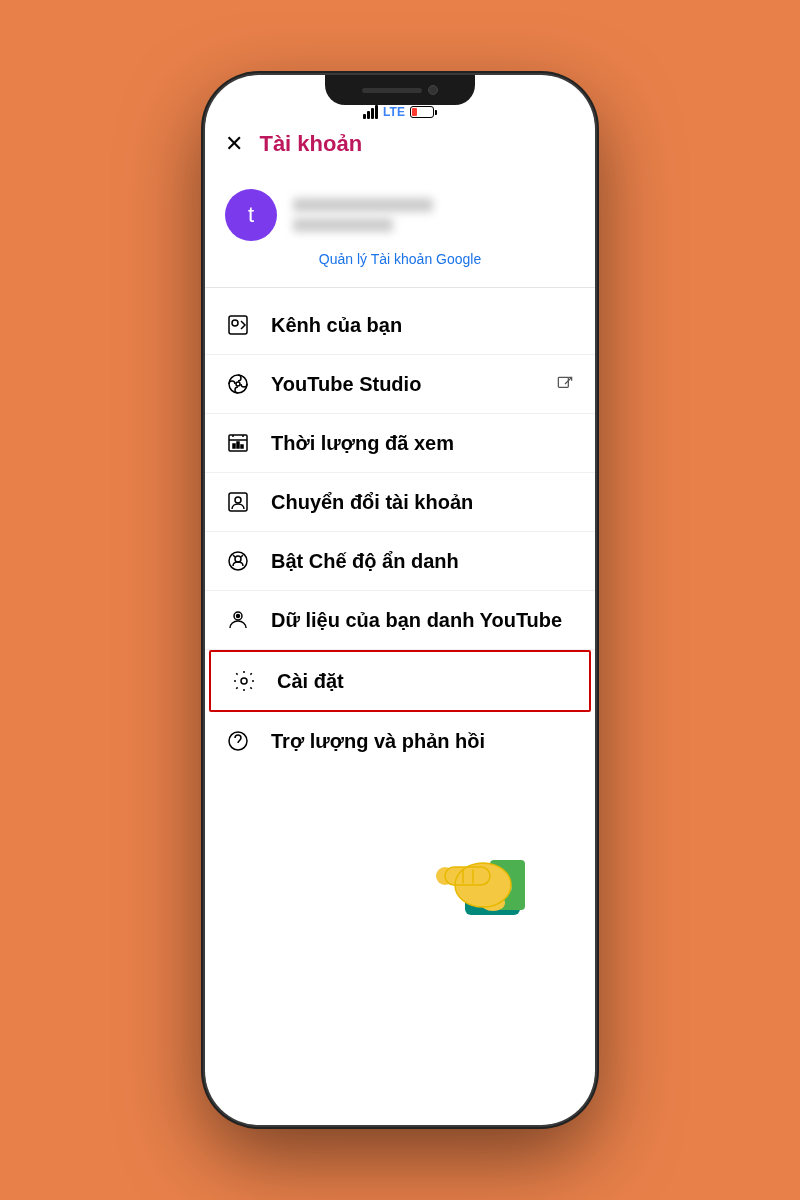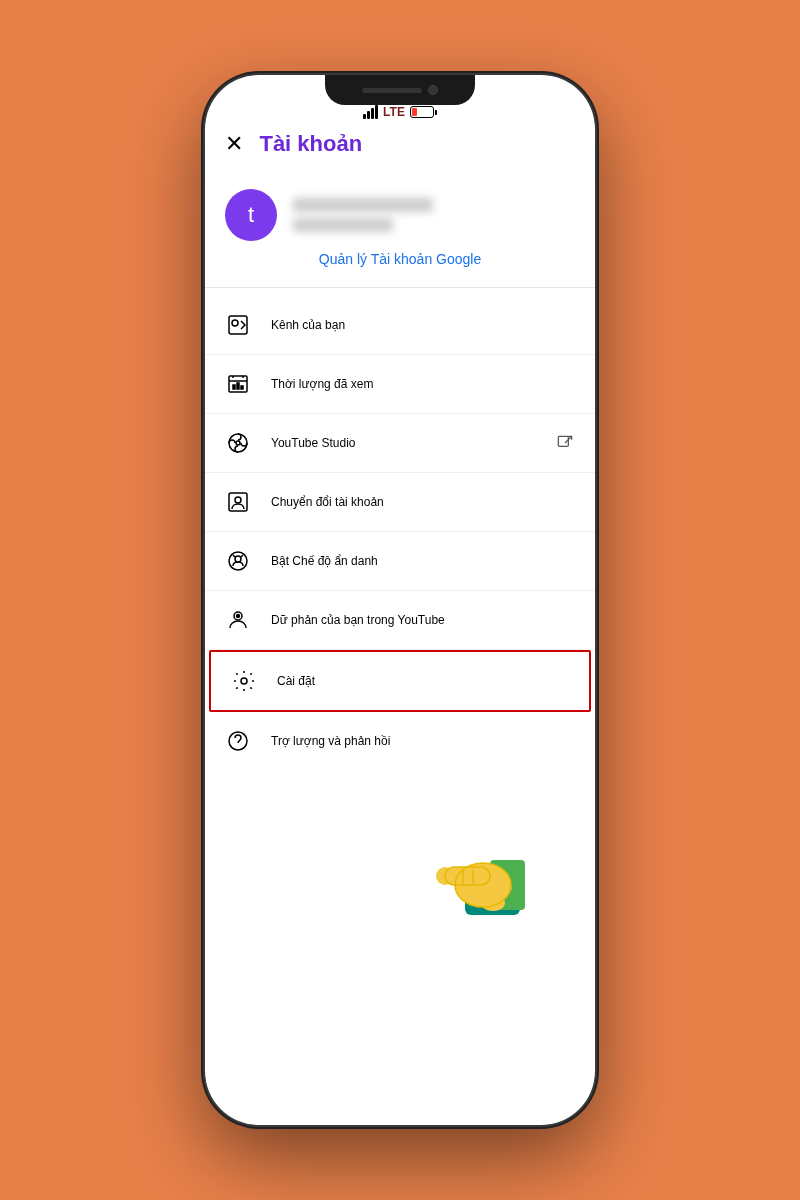--- a/index.html
+++ b/index.html
@@ -110,21 +110,21 @@
       height: 14px;
     }
     .signal-bar {
       width: 3px;
       background: #000;
       border-radius: 1px;
     }
     .lte-text {
       font-size: 12px;
       font-weight: 600;
-      color: #7f1d1d;
+      color: #3b82f6;
     }
     .battery-icon {
       display: flex;
       align-items: center;
       gap: 1px;
     }
     .battery-body {
       width: 24px;
       height: 12px;
       border: 1.5px solid #000;
@@ -156,21 +156,21 @@
     }
     .close-btn {
       font-size: 22px;
       color: #000;
       cursor: pointer;
       line-height: 1;
     }
     .header-title {
       font-size: 22px;
       font-weight: 600;
-      color: #6d28d9;
+      color: #be185d;
     }
     
     .user-section {
       display: flex;
       flex-direction: column;
       align-items: center;
       padding: 16px 20px 20px;
       border-bottom: 1px solid #e5e5e5;
     }
     .user-row {
@@ -240,23 +240,24 @@
       display: flex;
       align-items: center;
       justify-content: center;
       flex-shrink: 0;
     }
     .menu-icon svg {
       width: 24px;
       height: 24px;
     }
     .menu-label {
-      font-size: 12px;
+      font-size: 20px;
       color: #030303;
       flex: 1;
+      font-weight: bold;
     }
     .external-icon {
       width: 20px;
       height: 20px;
       display: flex;
       align-items: center;
       justify-content: center;
     }
     
     .hand-cursor {
@@ -328,47 +329,47 @@
             <circle cx="9" cy="10" r="3"></circle>
             <path d="M15 8l4 4-4 4"></path>
           </svg>
         </div>
         <span class="menu-label">Kênh của bạn</span>
       </div>
 
       <div class="menu-item">
         <div class="menu-icon">
           <svg viewBox="0 0 24 24" fill="none" stroke="#000" stroke-width="1.5">
+            <circle cx="12" cy="12" r="9"></circle>
+            <path d="M12 3a3 3 0 0 1 0 6M12 21a3 3 0 0 1 0-6M3 12a3 3 0 0 1 6 0M21 12a3 3 0 0 1-6 0"></path>
+            <circle cx="12" cy="12" r="2"></circle>
+          </svg>
+        </div>
+        <span class="menu-label">YouTube Studio</span>
+        <div class="external-icon">
+          <svg viewBox="0 0 24 24" fill="none" stroke="#555" stroke-width="1.5" width="20" height="20">
+            <rect x="4" y="4" width="12" height="12" rx="1"></rect>
+            <path d="M12 12l8-8M16 4h4v4"></path>
+          </svg>
+        </div>
+      </div>
+
+      <div class="menu-item">
+        <div class="menu-icon">
+          <svg viewBox="0 0 24 24" fill="none" stroke="#000" stroke-width="1.5">
             <rect x="3" y="4" width="18" height="16" rx="1"></rect>
             <path d="M3 9h18M7 4v2M17 4v2"></path>
             <rect x="7" y="13" width="2" height="4" fill="#000"></rect>
             <rect x="11" y="11" width="2" height="6" fill="#000"></rect>
             <rect x="15" y="14" width="2" height="3" fill="#000"></rect>
           </svg>
         </div>
         <span class="menu-label">Thời lượng đã xem</span>
       </div>
 
-      <div class="menu-item">
-        <div class="menu-icon">
-          <svg viewBox="0 0 24 24" fill="none" stroke="#000" stroke-width="1.5">
-            <circle cx="12" cy="12" r="9"></circle>
-            <path d="M12 3a3 3 0 0 1 0 6M12 21a3 3 0 0 1 0-6M3 12a3 3 0 0 1 6 0M21 12a3 3 0 0 1-6 0"></path>
-            <circle cx="12" cy="12" r="2"></circle>
-          </svg>
-        </div>
-        <span class="menu-label">YouTube Studio</span>
-        <div class="external-icon">
-          <svg viewBox="0 0 24 24" fill="none" stroke="#555" stroke-width="1.5" width="20" height="20">
-            <rect x="4" y="4" width="12" height="12" rx="1"></rect>
-            <path d="M12 12l8-8M16 4h4v4"></path>
-          </svg>
-        </div>
-      </div>
-
 
       <div class="menu-item">
         <div class="menu-icon">
           <svg viewBox="0 0 24 24" fill="none" stroke="#000" stroke-width="1.5">
             <rect x="3" y="3" width="18" height="18" rx="2"></rect>
             <circle cx="12" cy="10" r="3"></circle>
             <path d="M6 19c0-3 2.7-5 6-5s6 2 6 5"></path>
           </svg>
         </div>
         <span class="menu-label">Chuyển đổi tài khoản</span>
@@ -387,21 +388,21 @@
       </div>
 
       <div class="menu-item">
         <div class="menu-icon">
           <svg viewBox="0 0 24 24" fill="none" stroke="#000" stroke-width="1.5">
             <circle cx="12" cy="8" r="4"></circle>
             <path d="M4 20c0-4 3.6-7 8-7s8 3 8 7"></path>
             <circle cx="12" cy="8" r="1.5" fill="#000"></circle>
           </svg>
         </div>
-        <span class="menu-label">Dữ phản của bạn trong YouTube</span>
+        <span class="menu-label">Dữ liệu của bạn danh YouTube</span>
       </div>
 
       <div class="menu-item settings-highlighted">
         <div class="menu-icon">
           <svg viewBox="0 0 24 24" fill="none" stroke="#000" stroke-width="1.5">
             <circle cx="12" cy="12" r="3"></circle>
             <path d="M12 2v2M12 20v2M4.22 4.22l1.42 1.42M18.36 18.36l1.42 1.42M2 12h2M20 12h2M4.22 19.78l1.42-1.42M18.36 5.64l1.42-1.42"></path>
           </svg>
         </div>
         <span class="menu-label">Cài đặt</span>

